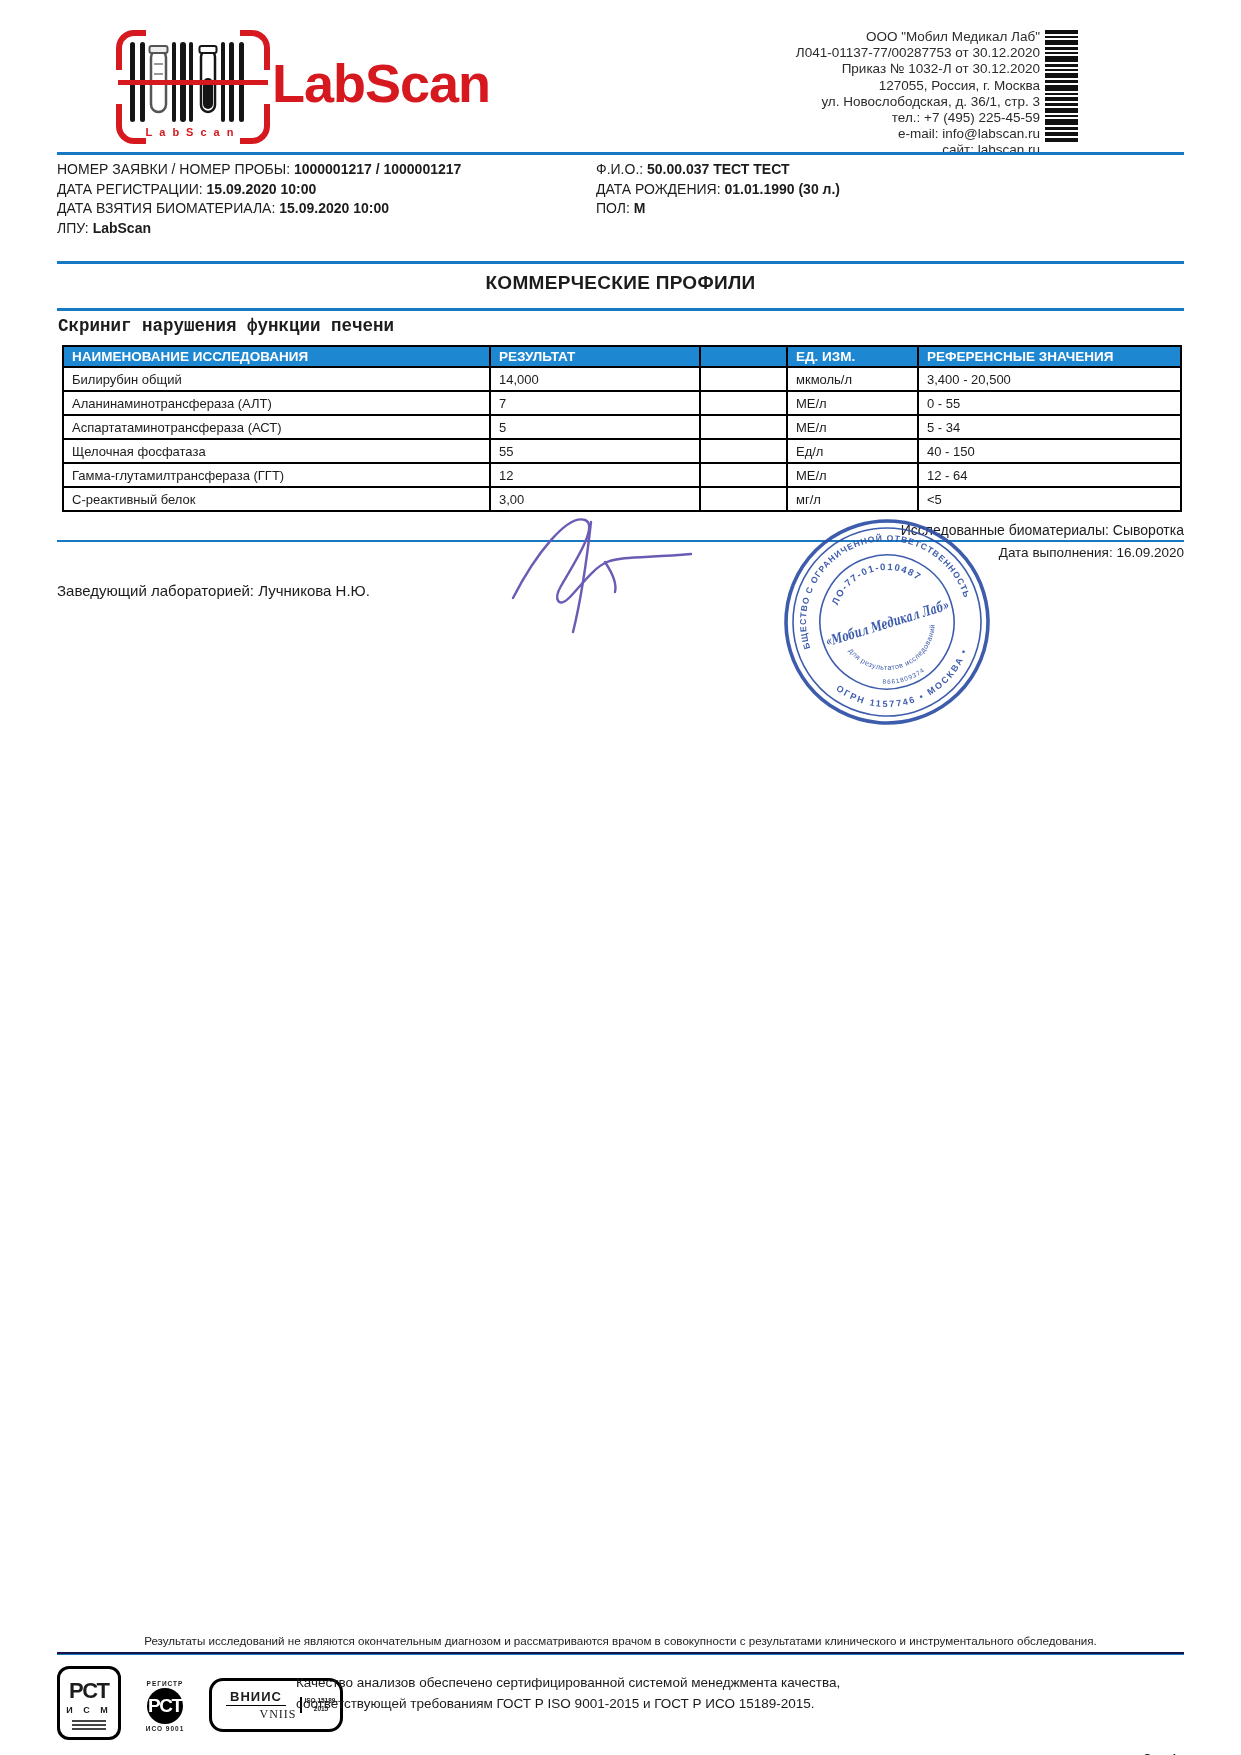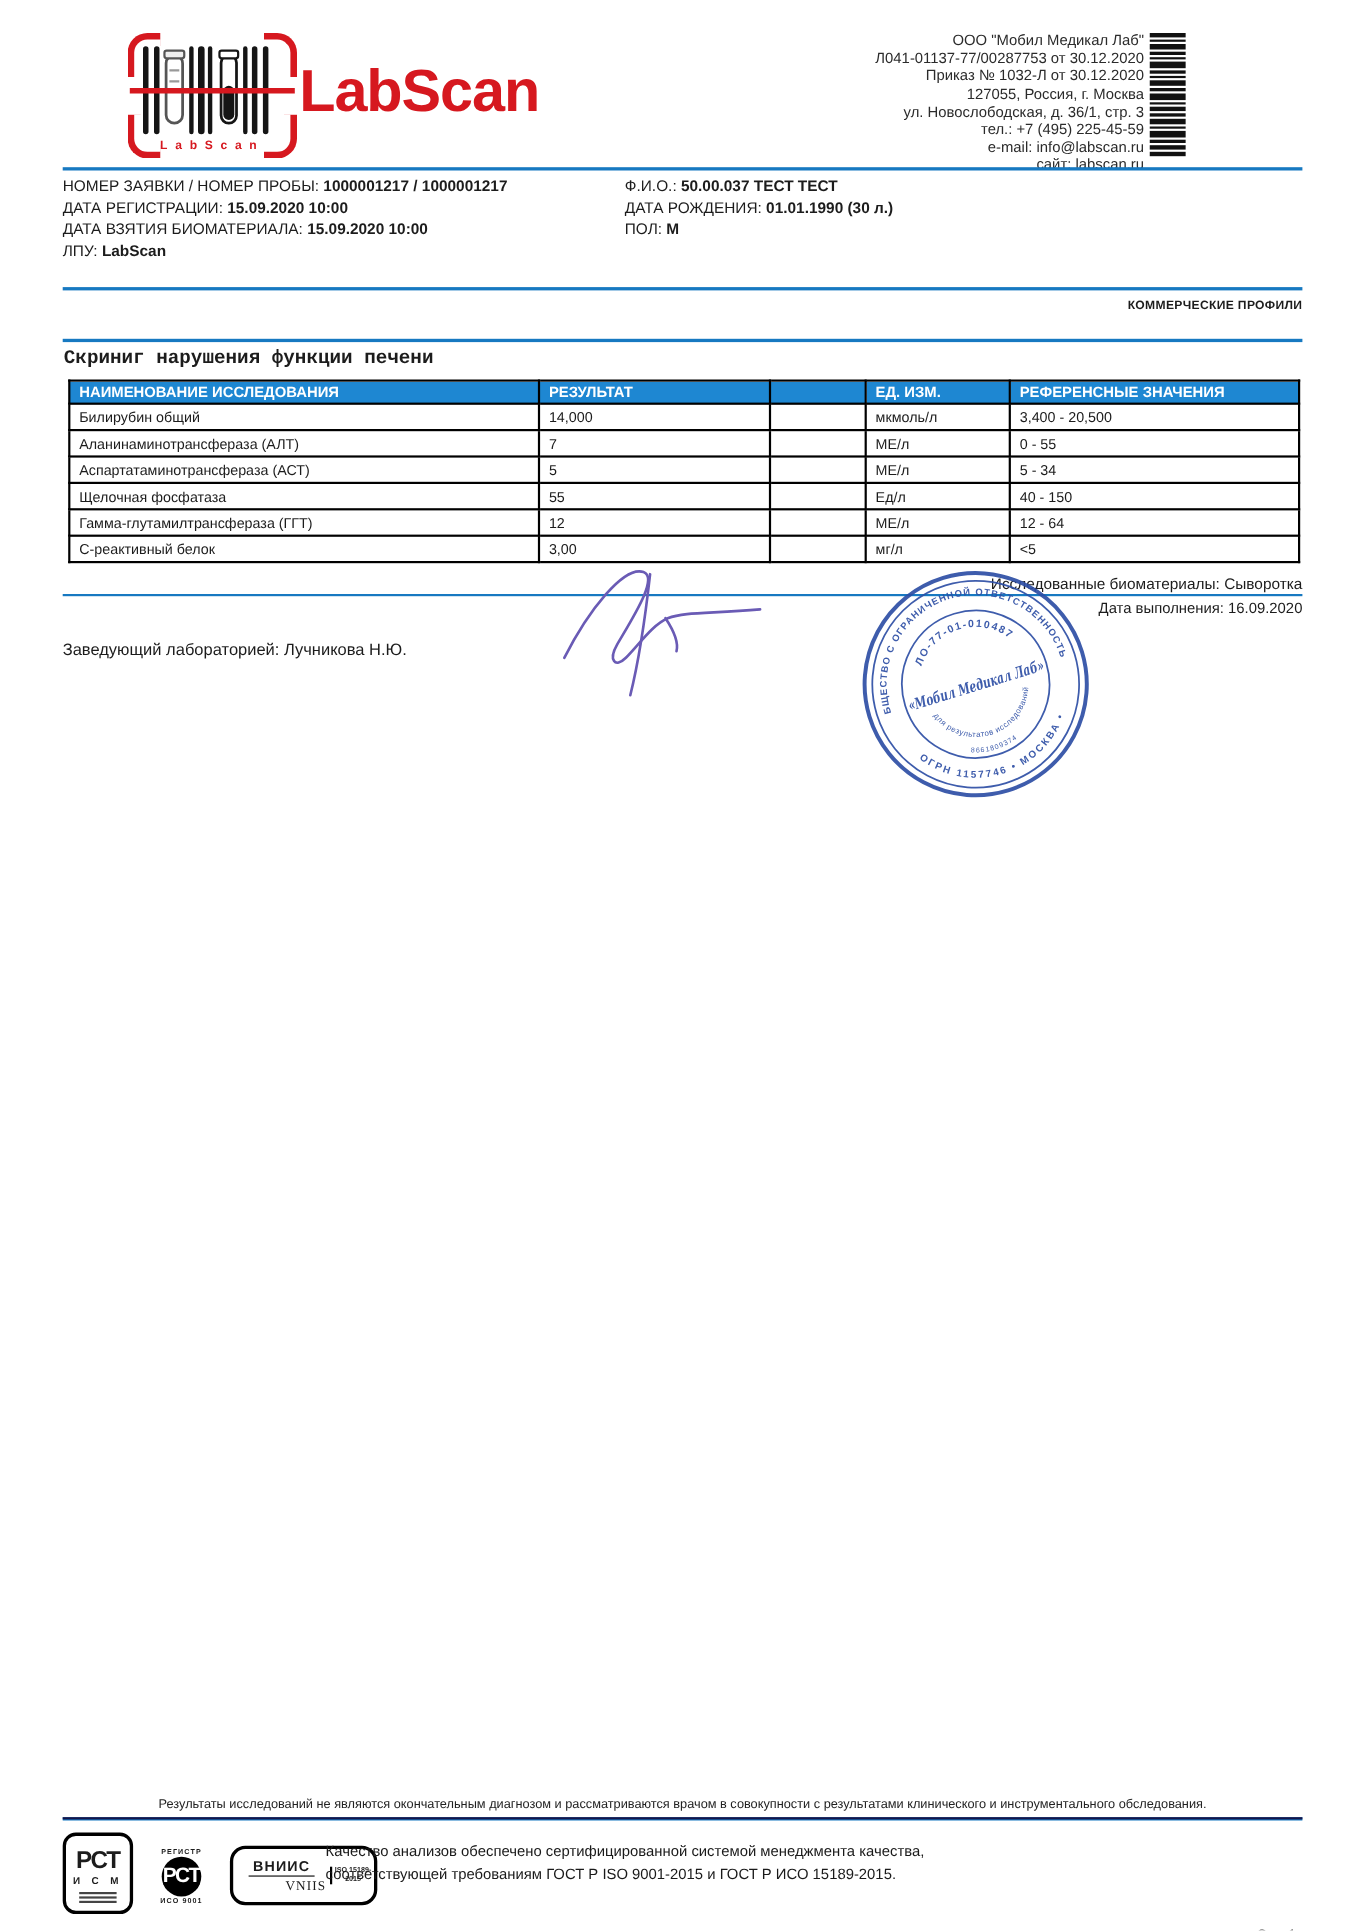--- a/index.html
+++ b/index.html
@@ -30,22 +30,22 @@
   .addr-barcode{position:absolute;left:1045px;top:30px;}
 
   .hline{position:absolute;left:57px;width:1127px;background:var(--accent-blue);}
 
   
   .pat{position:absolute;font-size:14px;line-height:19.5px;}
   .pat .row{white-space:nowrap;}
   .pat .pv{font-weight:bold;}
 
   
-  .section-title{position:absolute;left:57px;width:1127px;top:272px;text-align:right;
-    font-weight:bold;font-size:11px;letter-spacing:.3px;}
+  .section-title{position:absolute;left:57px;width:1127px;top:272px;text-align:center;
+    font-weight:bold;font-size:19px;letter-spacing:.3px;}
   .section-subtitle{position:absolute;left:58px;top:316px;font-weight:bold;font-size:17.5px;font-family:Liberation Mono, monospace;}
 
   
   table.results{position:absolute;left:62px;top:345px;width:1118px;border-collapse:collapse;table-layout:fixed;}
   table.results th,table.results td{border:2px solid #000;padding:2px 8px;height:24px;
     font-size:13px;text-align:left;overflow:hidden;white-space:nowrap;}
   table.results th{background:var(--table-header-blue);color:#fff;font-size:13.5px;font-weight:bold;height:20px;margin-left:32px;}
   .c1{width:427px;} .c2{width:210px;} .c3{width:87px;} .c4{width:131px;} .c5{width:263px;}
 
   .biomaterials{position:absolute;right:57px;top:522px;font-size:14px;}
@@ -163,21 +163,21 @@
   <div class="pat" style="left:57px;top:160px;">
     <div class="row"><span>НОМЕР ЗАЯВКИ / НОМЕР ПРОБЫ:</span>
       <span class="pv">1000001217 / 1000001217</span></div>
     <div class="row"><span>ДАТА РЕГИСТРАЦИИ:</span>
       <span class="pv">15.09.2020 10:00</span></div>
     <div class="row"><span>ДАТА ВЗЯТИЯ БИОМАТЕРИАЛА:</span>
       <span class="pv">15.09.2020 10:00</span></div>
     <div class="row"><span>ЛПУ:</span>
       <span class="pv">LabScan</span></div>
   </div>
-  <div class="pat" style="left:568px;top:160px;">
+  <div class="pat" style="left:596px;top:160px;">
     <div class="row"><span>Ф.И.О.:</span>
       <span class="pv">50.00.037 ТЕСТ ТЕСТ</span></div>
     <div class="row"><span>ДАТА РОЖДЕНИЯ:</span>
       <span class="pv">01.01.1990 (30 л.)</span></div>
     <div class="row"><span>ПОЛ:</span>
       <span class="pv">М</span></div>
   </div>
 
   <div class="hline" style="top:261px;height:3px;"></div>
   <div class="section-title">КОММЕРЧЕСКИЕ ПРОФИЛИ</div>

